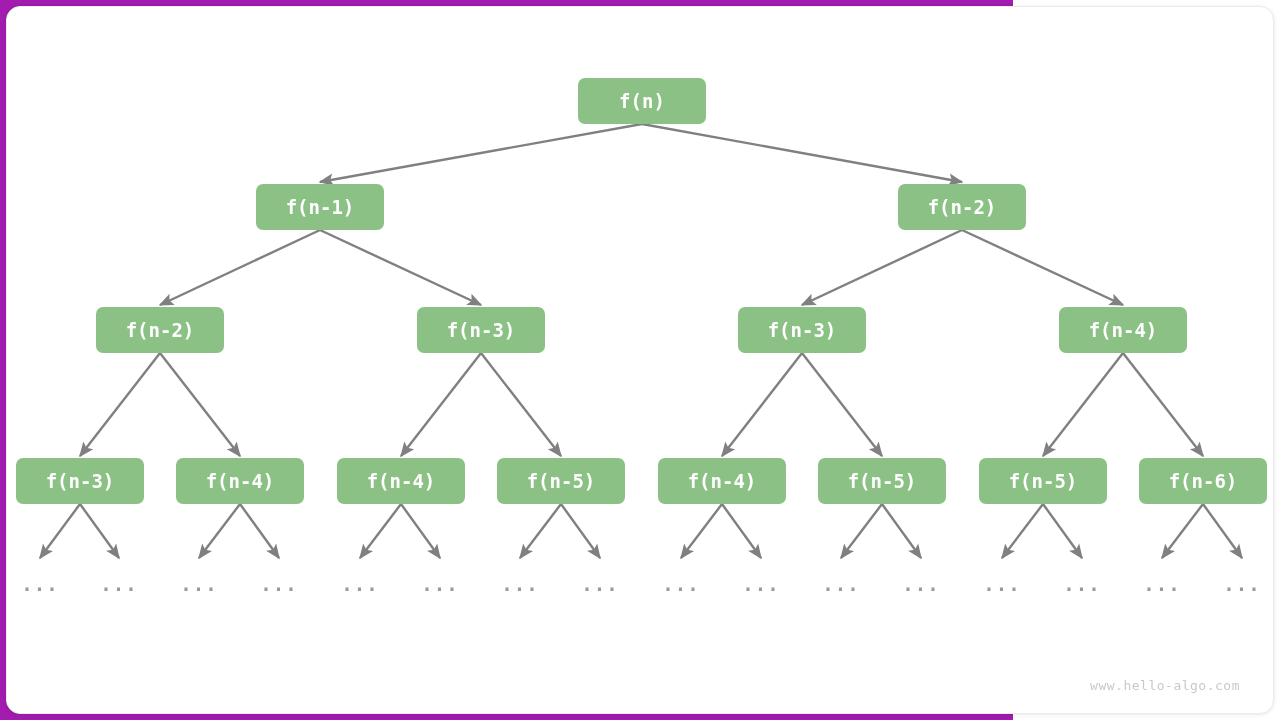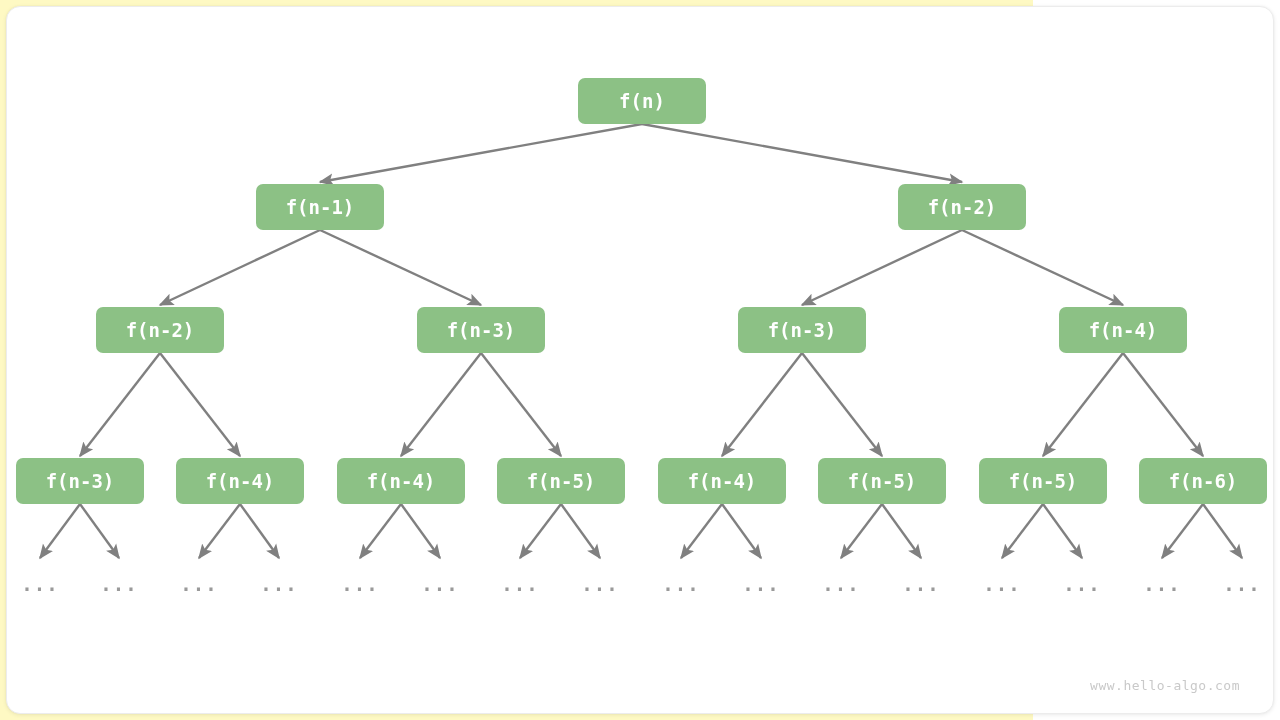--- a/index.html
+++ b/index.html
@@ -9,22 +9,21 @@
     width: 1280px;
     height: 720px;
     overflow: hidden;
     font-family: "DejaVu Sans Mono", monospace;
   }
 
   #canvas {
     position: relative;
     width: 1013px;
     height: 720px;
-    background: #fef9c3;
-    padding-left: 20px;
+    background: #a21caf;
   }
 
   
   #card {
     position: absolute;
     left: 6px;
     top: 6px;
     width: 1268px;
     height: 708px;
     box-sizing: border-box;

